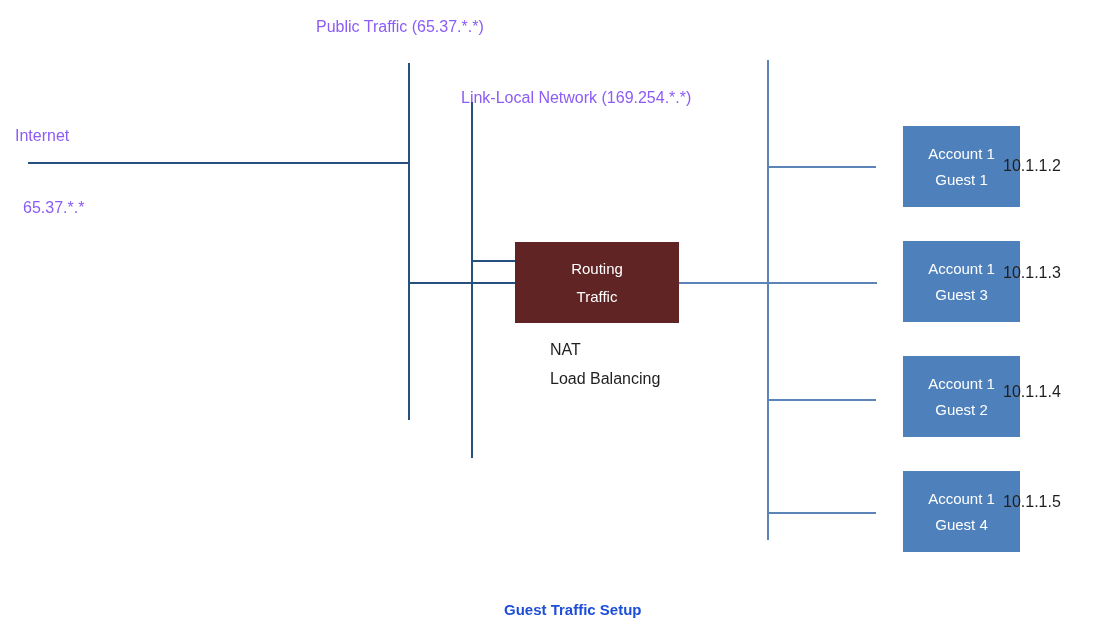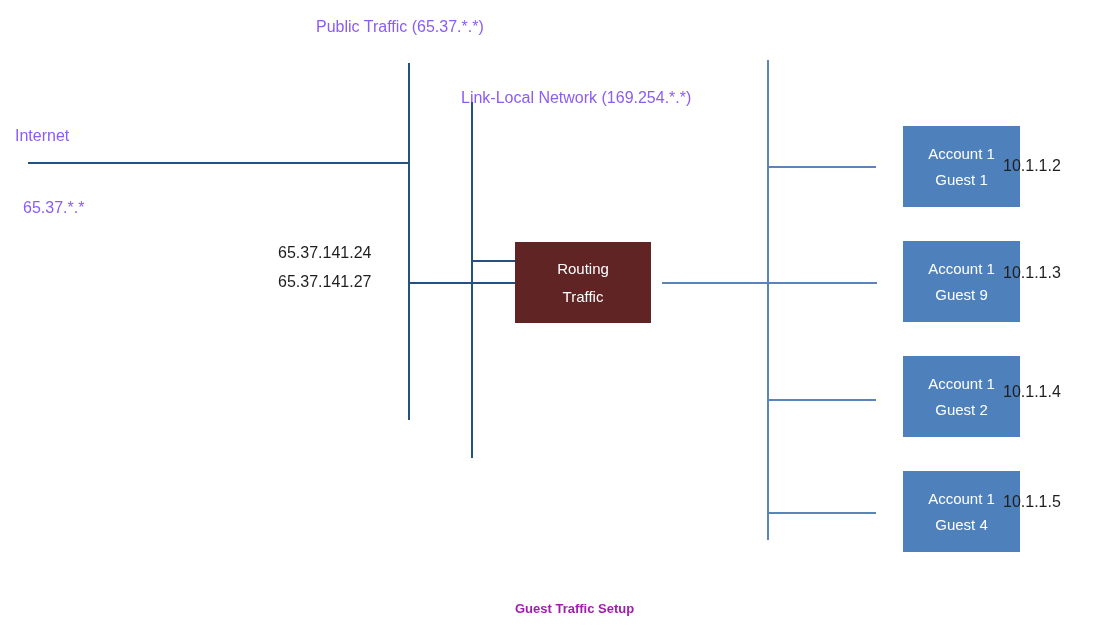--- a/index.html
+++ b/index.html
@@ -50,61 +50,61 @@
   .guest-box {
     left: 875px;
     width: 117px;
     height: 81px;
     background: #4E80BC;
     margin-left: 28px;
   }
   .routing-box {
     left: 515px;
     top: 242px;
-    width: 136px;
+    width: 164px;
     height: 81px;
     background: #5F2423;
     line-height: 28px;
   }
   .ip-label {
     position: absolute;
     left: 1003px;
     font-size: 16px;
     line-height: 20px;
     color: #1f1f1f;
     white-space: nowrap;
   }
   .caption {
     position: absolute;
-    left: 515px;
+    left: 504px;
     top: 601px;
-    font-size: 13px;
+    font-size: 15px;
     font-weight: bold;
-    color: #a21caf;
+    color: #1d4ed8;
     white-space: nowrap;
   }
 </style>
 </head>
 <body>
 
 <div class="diagram">
 
   <div class="lbl" style="left:316px; top:17px;">Public Traffic (65.37.*.*)</div>
   <div class="lbl" style="left:461px; top:68px;margin-top:20px;">Link-Local Network (169.254.*.*)</div>
 
   <div class="lbl" style="left:15px; top:126px;">Internet</div>
   <div class="lbl" style="left:23px; top:198px;">65.37.*.*</div>
-  <div class="lbl-block" style="left:278px; top:238px;">
-    <div>65.37.141.24</div>
-    <div>65.37.141.27</div>
-  </div>
 
   <div class="lbl-block" style="left:605px; top:166px; line-height:30px;">
   </div>
 
+  <div class="lbl-block" style="left:550px; top:335px;">
+    <div>NAT</div>
+    <div>Load Balancing</div>
+  </div>
 
   <div class="h-line dark" style="left:28px;  top:162px; width:381px;"></div>
   <div class="v-line dark" style="left:408px; top:63px;  height:357px;"></div>
   <div class="v-line dark" style="left:471px; top:102px; height:356px;"></div>
   <div class="v-line blue" style="left:767px; top:60px;  height:480px;"></div>
 
   <div class="h-line dark" style="left:472px; top:260px; width:44px;"></div>
   <div class="h-line dark" style="left:409px; top:282px; width:107px;"></div>
   <div class="h-line blue" style="left:662px; top:282px; width:215px;"></div>
 
@@ -118,21 +118,21 @@
   </div>
 
   <div class="node guest-box" style="top:126px;">
     <div>Account 1</div>
     <div>Guest 1</div>
   </div>
   <div class="ip-label" style="top:156px;">10.1.1.2</div>
 
   <div class="node guest-box" style="top:241px;">
     <div>Account 1</div>
-    <div>Guest 9</div>
+    <div>Guest 3</div>
   </div>
   <div class="ip-label" style="top:263px;">10.1.1.3</div>
 
   <div class="node guest-box" style="top:356px;">
     <div>Account 1</div>
     <div>Guest 2</div>
   </div>
   <div class="ip-label" style="top:382px;">10.1.1.4</div>
 
   <div class="node guest-box" style="top:471px;">

